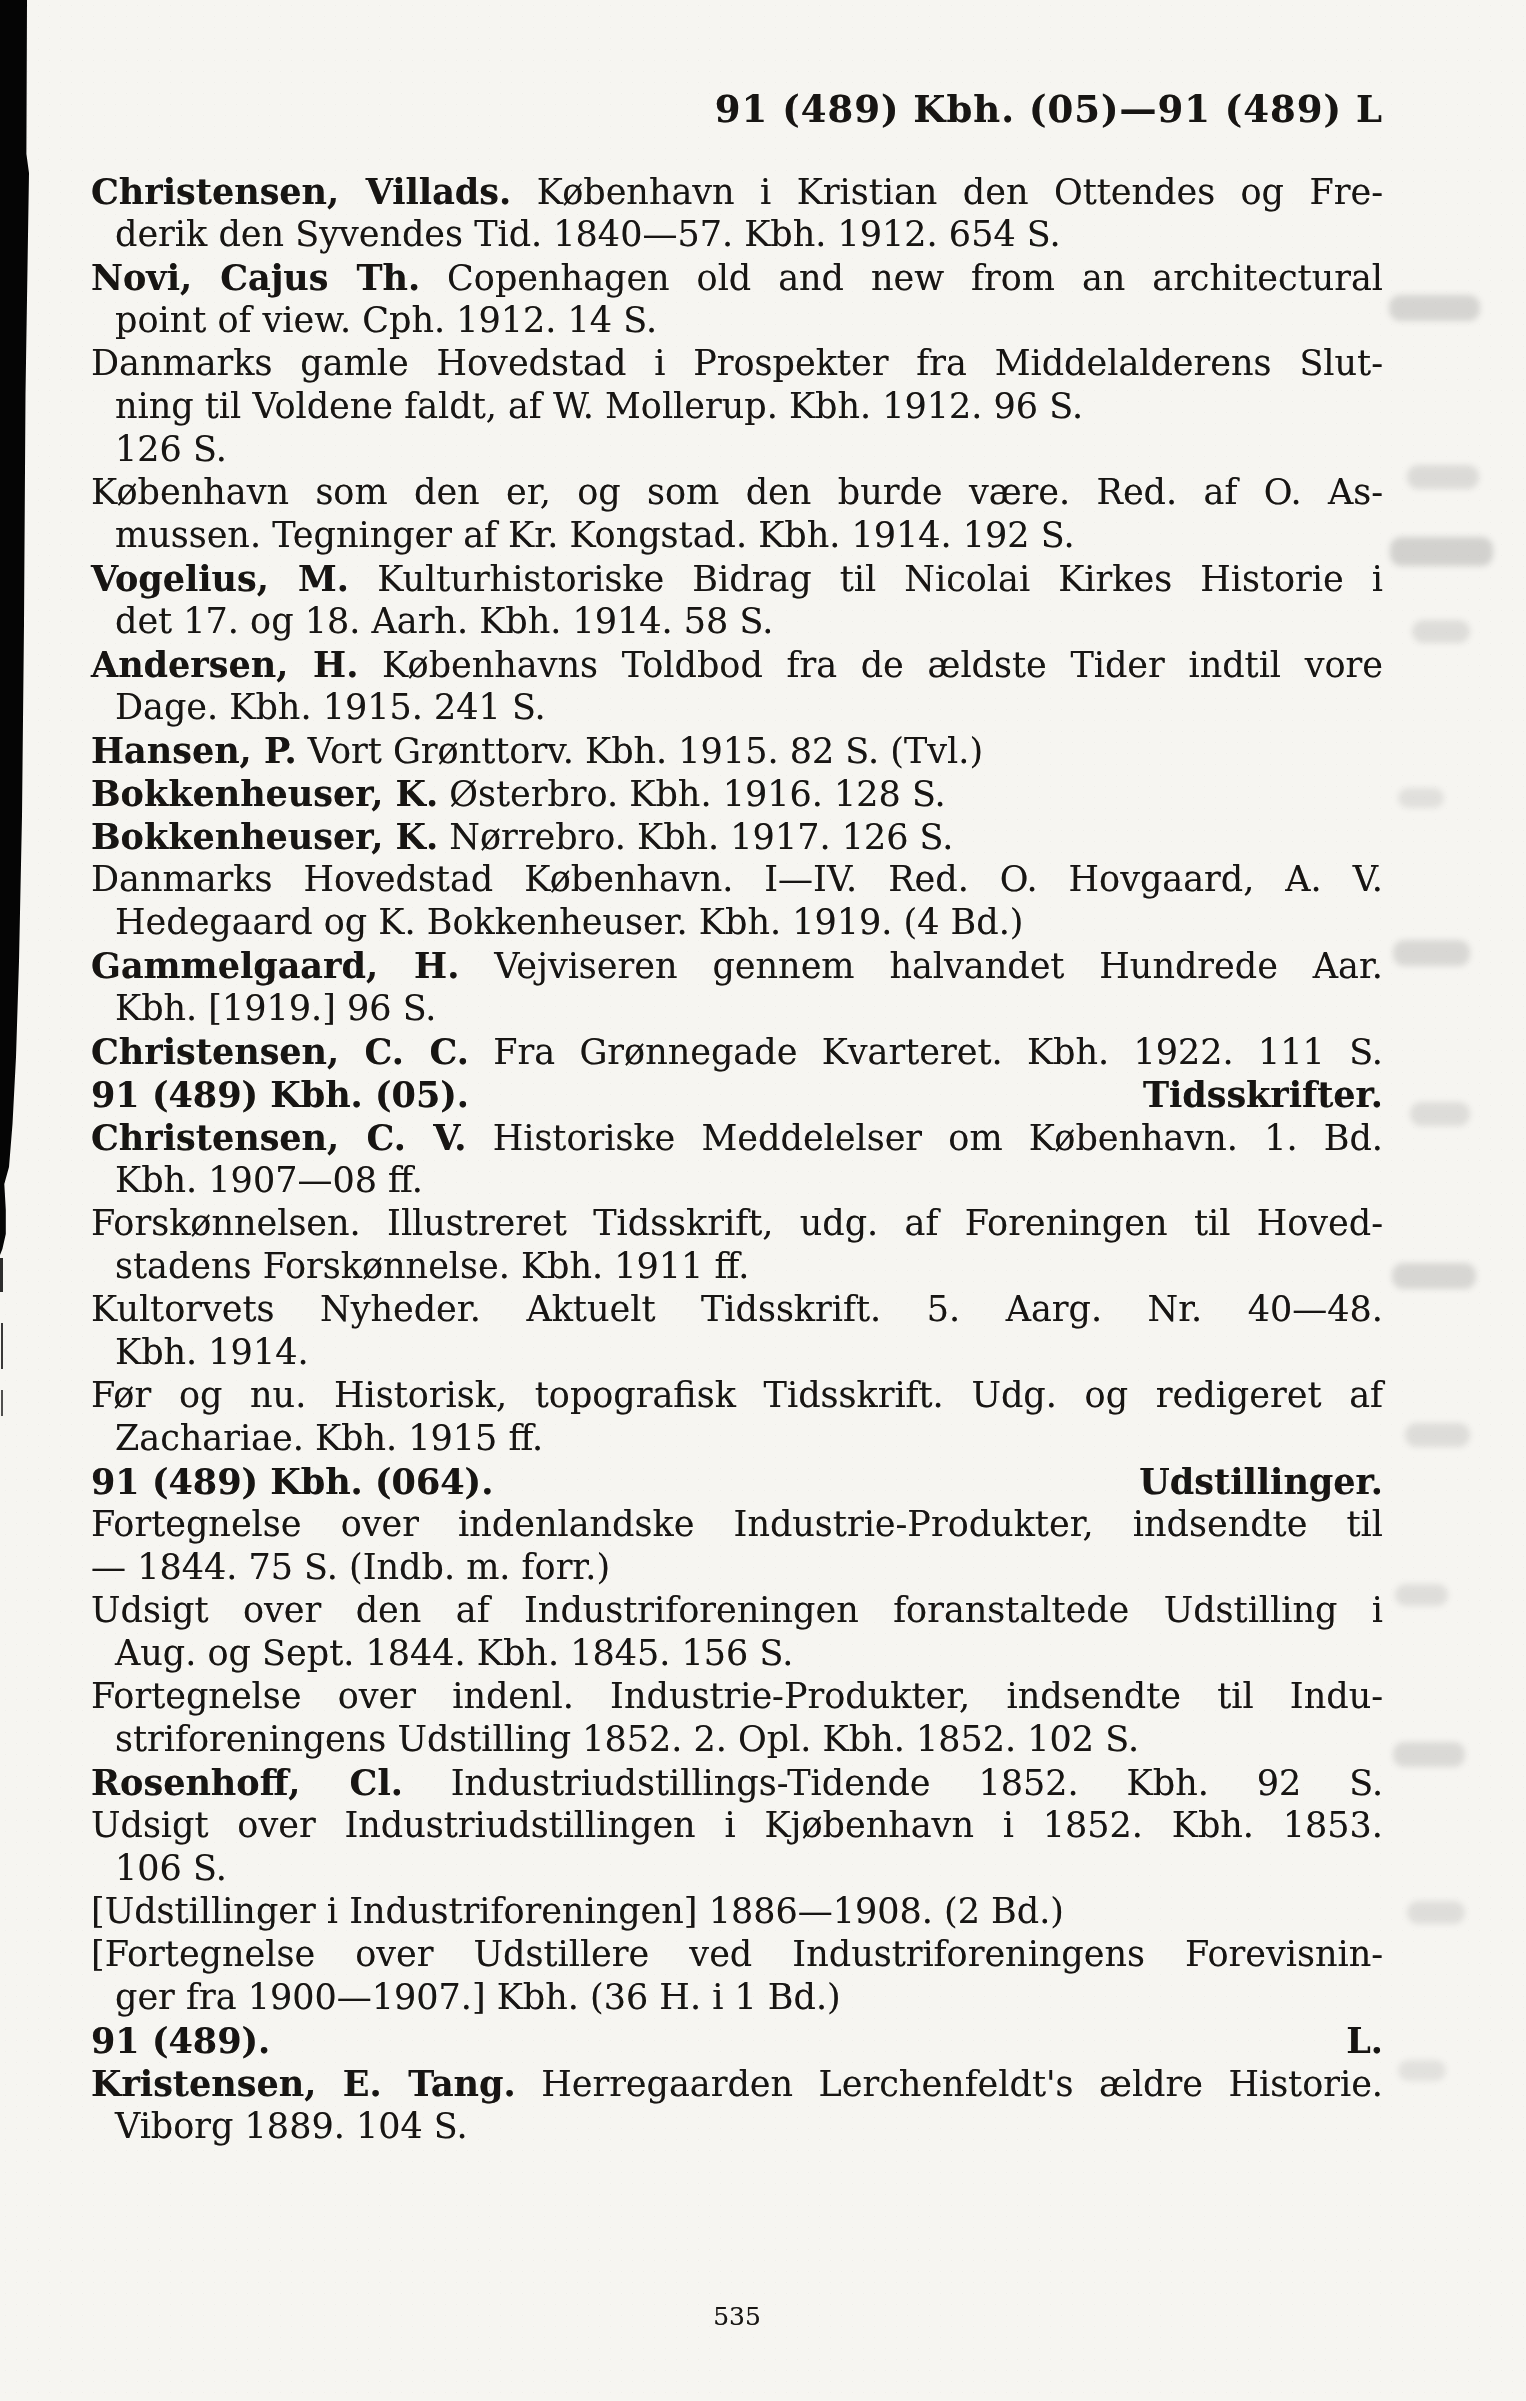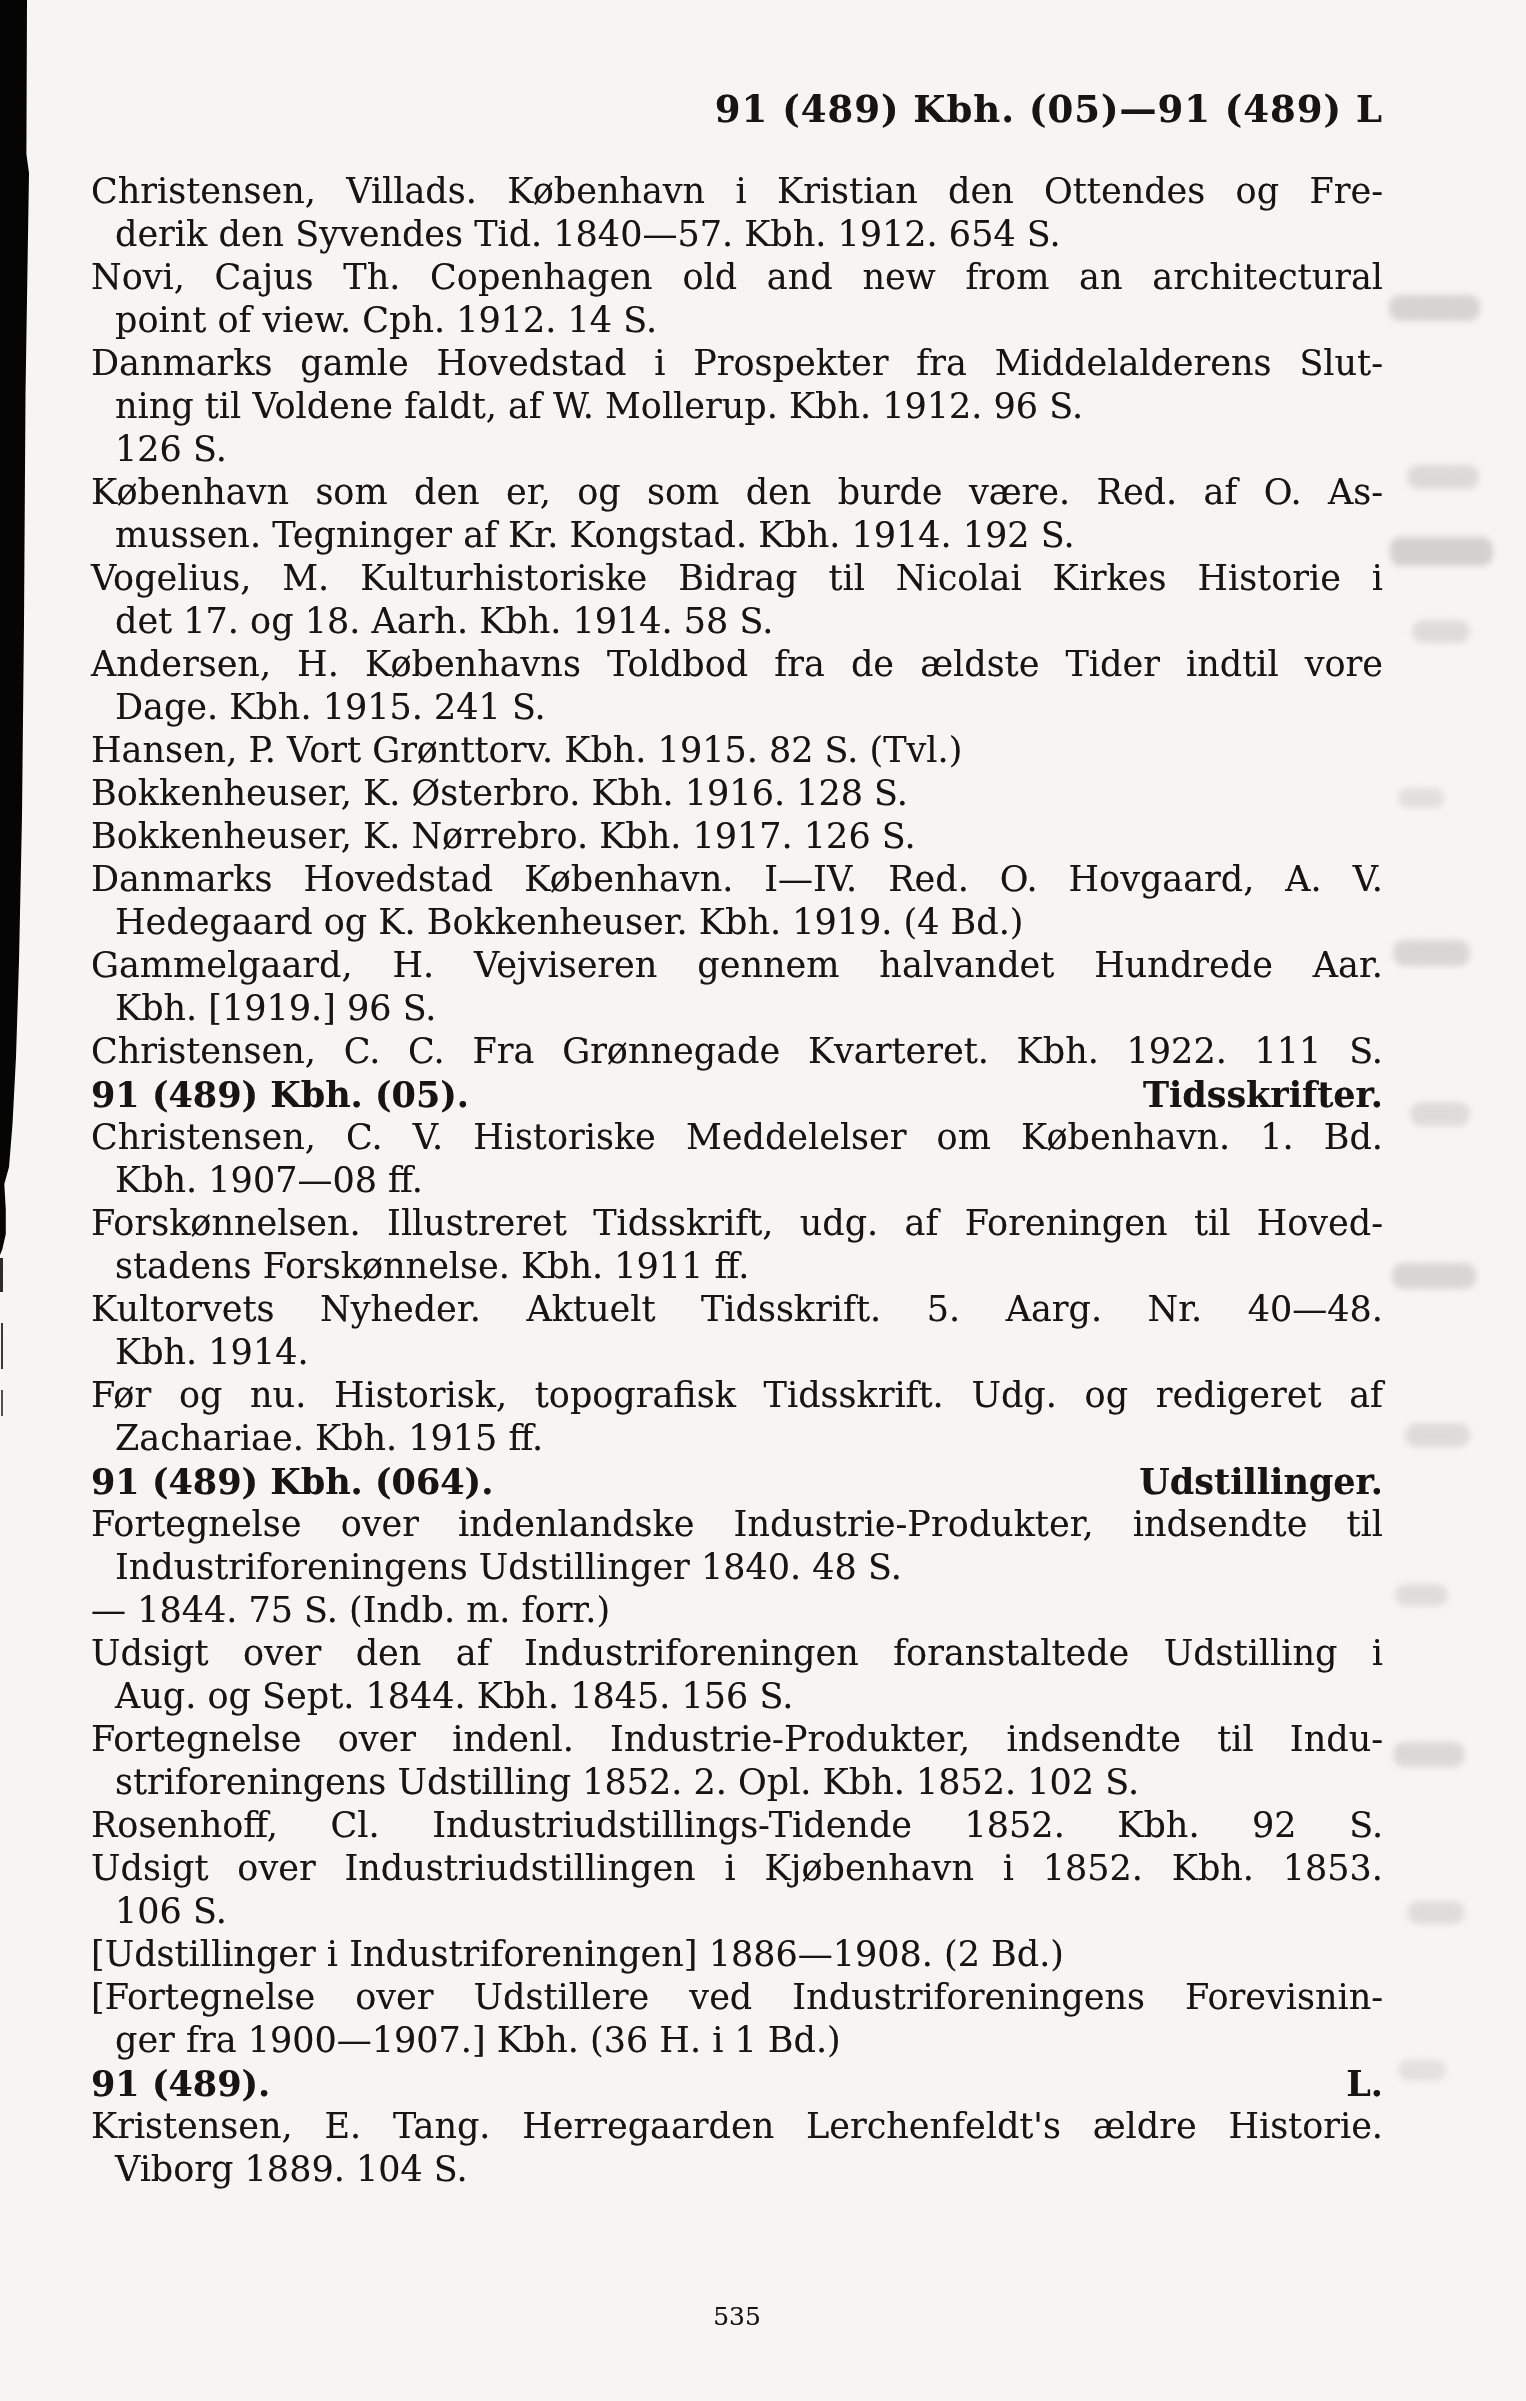--- a/index.html
+++ b/index.html
@@ -37,21 +37,21 @@
     letter-spacing: 1px; white-space: nowrap;
   }
 
   #bibliography {
     position: absolute; left: 91px; top: 170px; width: 1292px;
     font-size: 35px;
   }
   .line { height: 43px; line-height: 43px; white-space: normal; }
   .line.ind { padding-left: 24px; }
   .line.just { text-align: justify; text-align-last: justify; }
-  .line b { font-weight: normal; }
+  .line b { font-weight: bold; }
 
   .line.split {
     display: flex; justify-content: space-between;
     font-weight: bold;
   }
 
   #page-number {
     position: absolute; left: 91px; top: 2302px; width: 1292px;
     text-align: center; font-size: 25px;
   }
@@ -95,21 +95,20 @@
     <div class="line ind"><span>stadens Forskønnelse. Kbh. 1911 ff.</span></div>
     <div class="line just"><span>Kultorvets Nyheder. Aktuelt Tidsskrift. 5. Aarg. Nr. 40—48.</span></div>
     <div class="line ind"><span>Kbh. 1914.</span></div>
     <div class="line just"><span>Før og nu. Historisk, topografisk Tidsskrift. Udg. og redigeret af</span></div>
     <div class="line ind"><span>Zachariae. Kbh. 1915 ff.</span></div>
     <div class="line split">
       <span>91 (489) Kbh. (064).</span>
       <span>Udstillinger.</span>
     </div>
     <div class="line just"><span>Fortegnelse over indenlandske Industrie-Produkter, indsendte til</span></div>
-    <div class="line ind"><span>Industriforeningens Udstillinger 1840. 48 S.</span></div>
     <div class="line"><span>— 1844. 75 S. (Indb. m. forr.)</span></div>
     <div class="line just"><span>Udsigt over den af Industriforeningen foranstaltede Udstilling i</span></div>
     <div class="line ind"><span>Aug. og Sept. 1844. Kbh. 1845. 156 S.</span></div>
     <div class="line just"><span>Fortegnelse over indenl. Industrie-Produkter, indsendte til Indu-</span></div>
     <div class="line ind"><span>striforeningens Udstilling 1852. 2. Opl. Kbh. 1852. 102 S.</span></div>
     <div class="line just"><b>Rosenhoff, Cl.</b><span> Industriudstillings-Tidende 1852. Kbh. 92 S.</span></div>
     <div class="line just"><span>Udsigt over Industriudstillingen i Kjøbenhavn i 1852. Kbh. 1853.</span></div>
     <div class="line ind"><span>106 S.</span></div>
     <div class="line"><span>[Udstillinger i Industriforeningen] 1886—1908. (2 Bd.)</span></div>
     <div class="line just"><span>[Fortegnelse over Udstillere ved Industriforeningens Forevisnin-</span></div>

